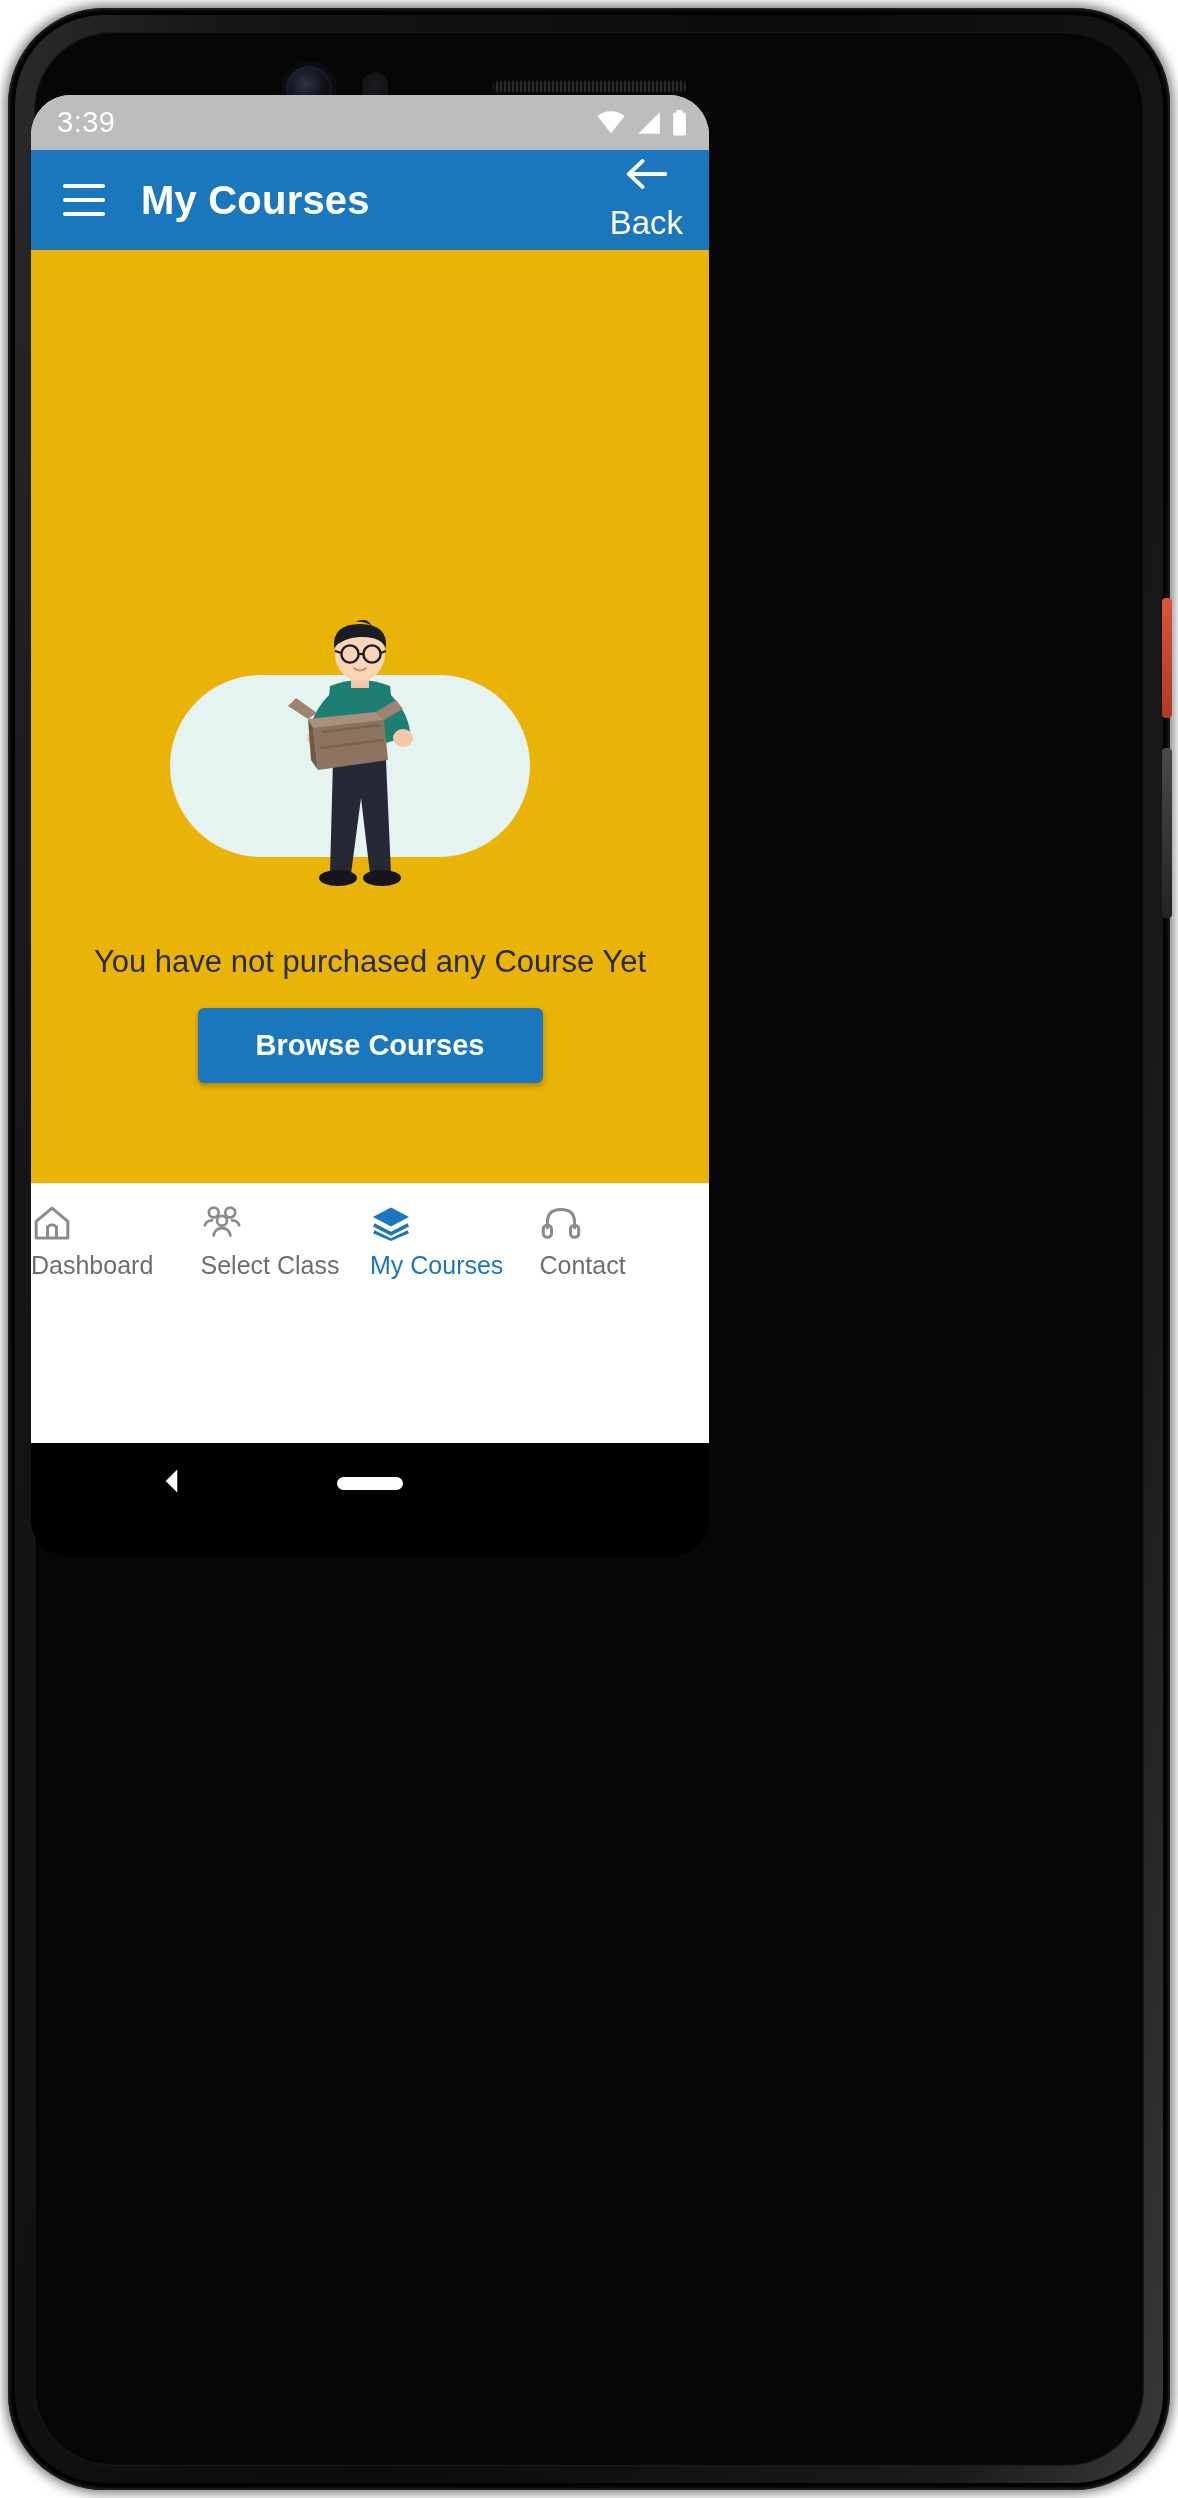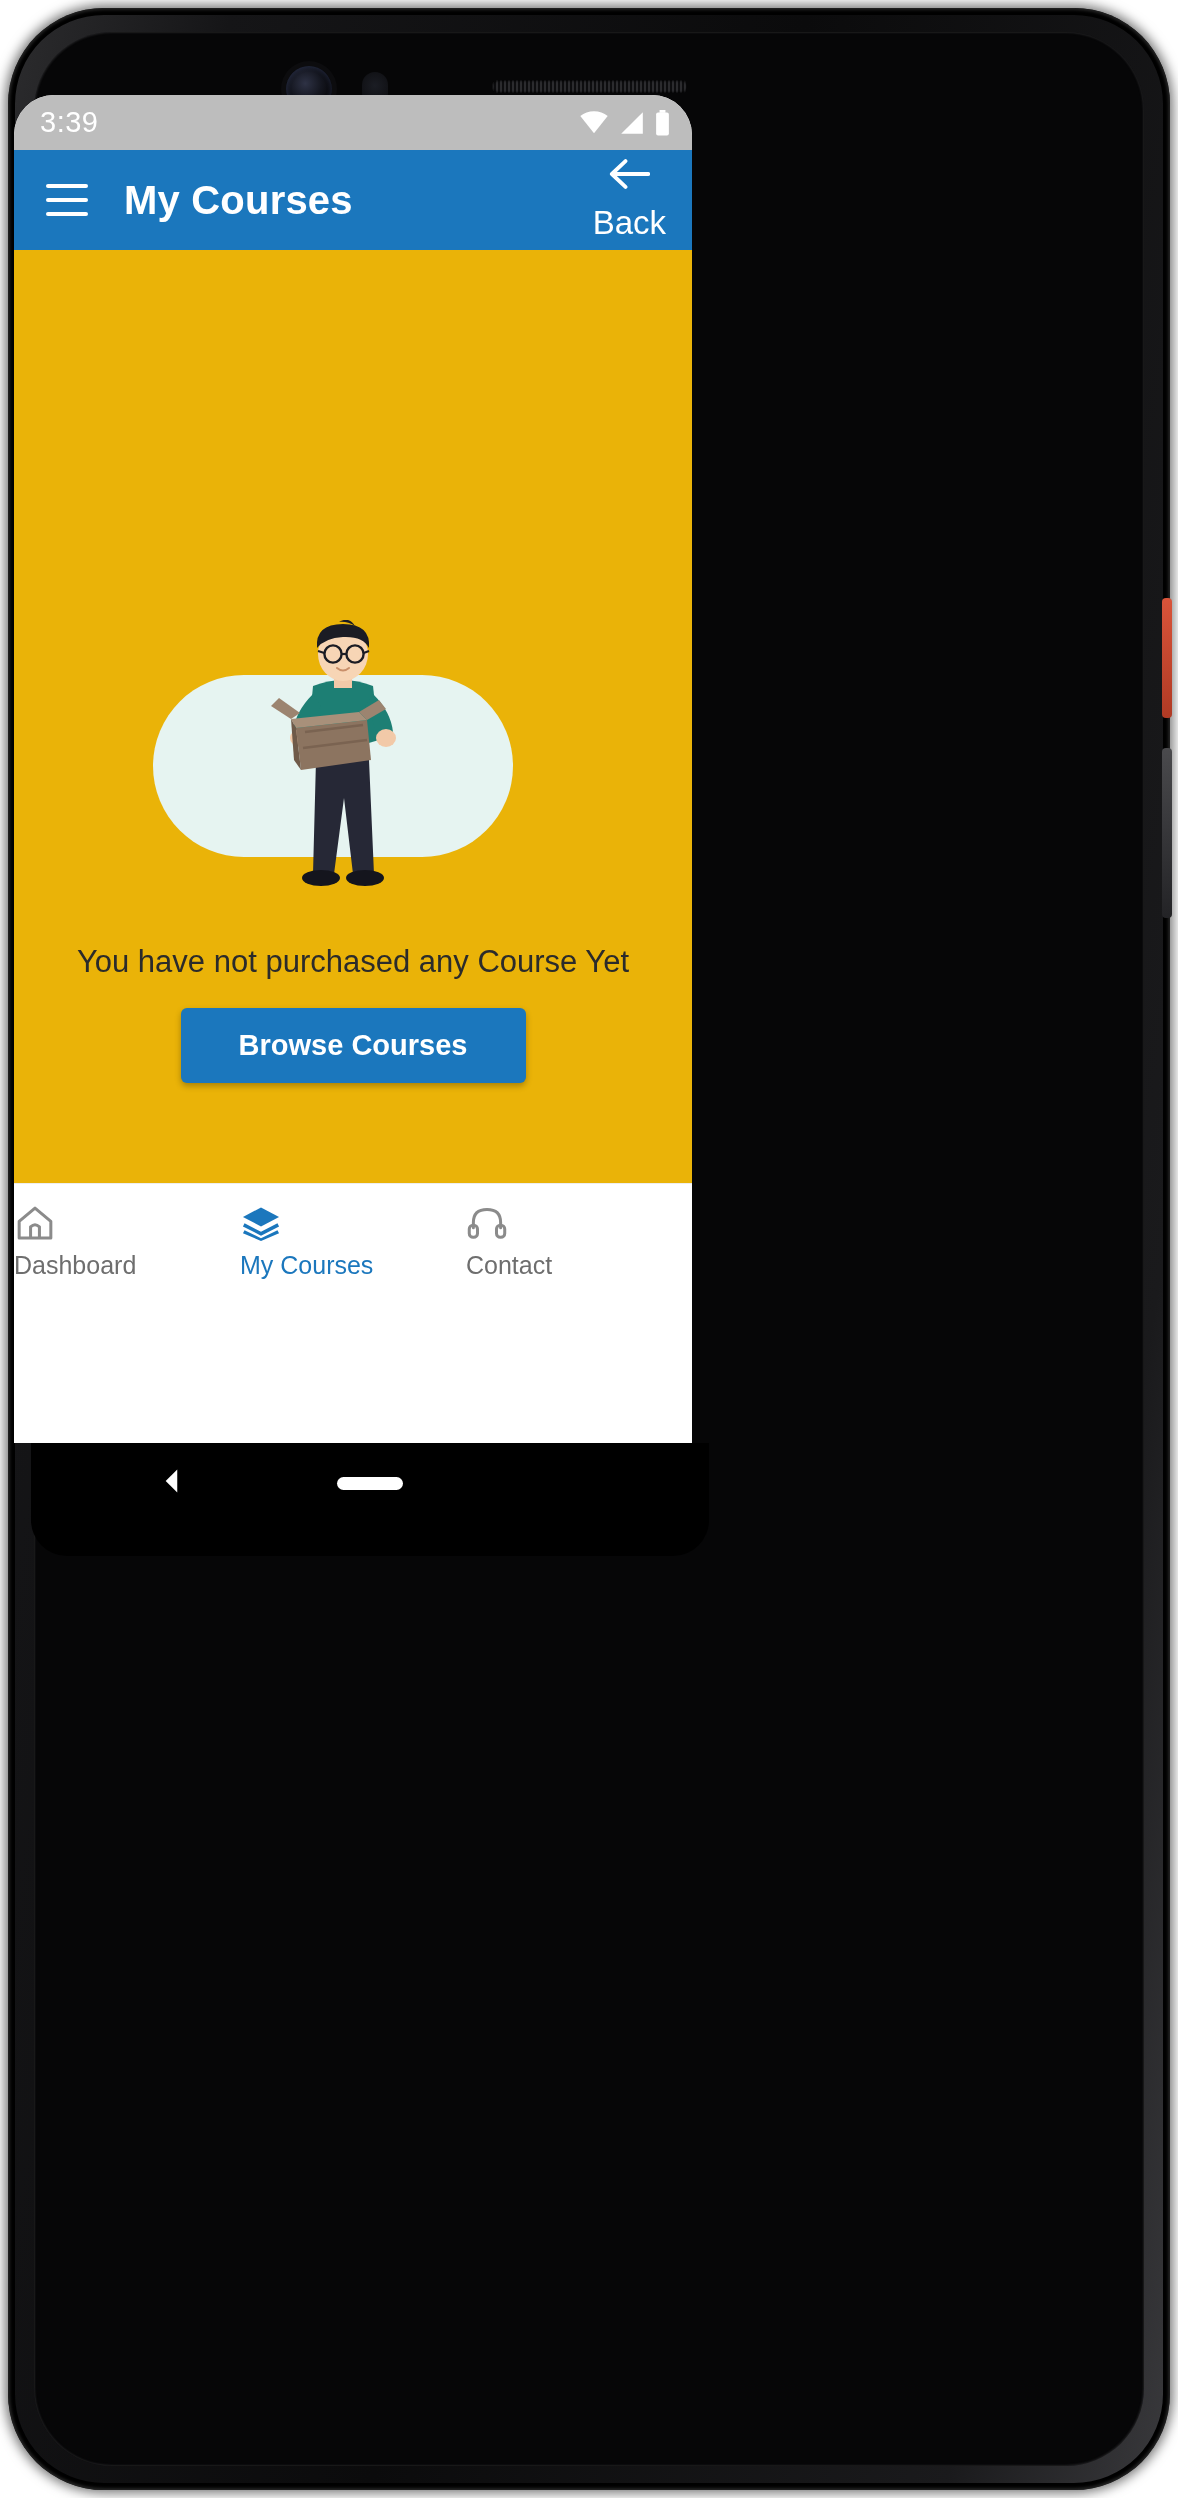--- a/index.html
+++ b/index.html
@@ -55,21 +55,21 @@
   }
   #earpiece-speaker {
     position: absolute; left: 484px; top: 72px;
     width: 196px; height: 13px; border-radius: 7px;
     background: repeating-linear-gradient(90deg,#2b2b2e 0 2px,#0d0d0f 2px 4px);
     box-shadow: inset 0 0 2px 1px rgba(0,0,0,.8);
   }
   
   #screen-wrap {
     position: absolute;
-    left: 14px; top: 95px;
+    left: 31px; top: 95px;
     width: 678px; height: 1348px;
     border-top-left-radius: 40px;
     border-top-right-radius: 40px;
     overflow: hidden;
     background: #fff;
   }
 
   
   #status-bar {
     position: relative;
@@ -309,20 +309,33 @@
       <div class="nav-item">
         <span class="nav-icon">
           <svg width="42" height="38" viewBox="0 0 26 24">
             <path d="M3 11 L13 2.6 L23 11 L23 21.4 L3 21.4 Z" fill="none" stroke="#8b8b8b" stroke-width="1.9" stroke-linejoin="round"></path>
             <path d="M10.2 21.4 L10.2 14.4 Q13 11.8 15.8 14.4 L15.8 21.4" fill="none" stroke="#8b8b8b" stroke-width="1.9" stroke-linejoin="round"></path>
           </svg>
         </span>
         <span class="nav-label">Dashboard</span>
       </div>
 
+      <div class="nav-item">
+        <span class="nav-icon">
+          <svg width="42" height="38" viewBox="0 0 28 24">
+            <circle cx="8.5" cy="5" r="3.3" fill="none" stroke="#8b8b8b" stroke-width="1.8"></circle>
+            <circle cx="19.5" cy="5" r="3.3" fill="none" stroke="#8b8b8b" stroke-width="1.8"></circle>
+            <circle cx="14" cy="10.5" r="3.3" fill="none" stroke="#8b8b8b" stroke-width="1.8"></circle>
+            <path d="M2.6 13.6 Q3.4 10.2 7.4 10.2" fill="none" stroke="#8b8b8b" stroke-width="1.8" stroke-linecap="round"></path>
+            <path d="M25.4 13.6 Q24.6 10.2 20.6 10.2" fill="none" stroke="#8b8b8b" stroke-width="1.8" stroke-linecap="round"></path>
+            <path d="M8.4 20.4 Q9.4 15.4 14 15.4 Q18.6 15.4 19.6 20.4" fill="none" stroke="#8b8b8b" stroke-width="1.8" stroke-linecap="round"></path>
+          </svg>
+        </span>
+        <span class="nav-label">Select Class</span>
+      </div>
 
       <div class="nav-item active">
         <span class="nav-icon">
           <svg width="42" height="38" viewBox="0 0 26 24">
             <path d="M13 2.2 L24.4 8.2 L13 14.2 L1.6 8.2 Z" fill="#1b77bd"></path>
             <path d="M2.6 12.2 L13 17.6 L23.4 12.2 L24.4 14.2 L13 20 L1.6 14.2 Z" fill="#1b77bd"></path>
             <path d="M2.6 16.6 L13 21.6 L23.4 16.6 L24.4 18.4 L13 23.4 L1.6 18.4 Z" fill="#1b77bd"></path>
           </svg>
         </span>
         <span class="nav-label">My Courses</span>

